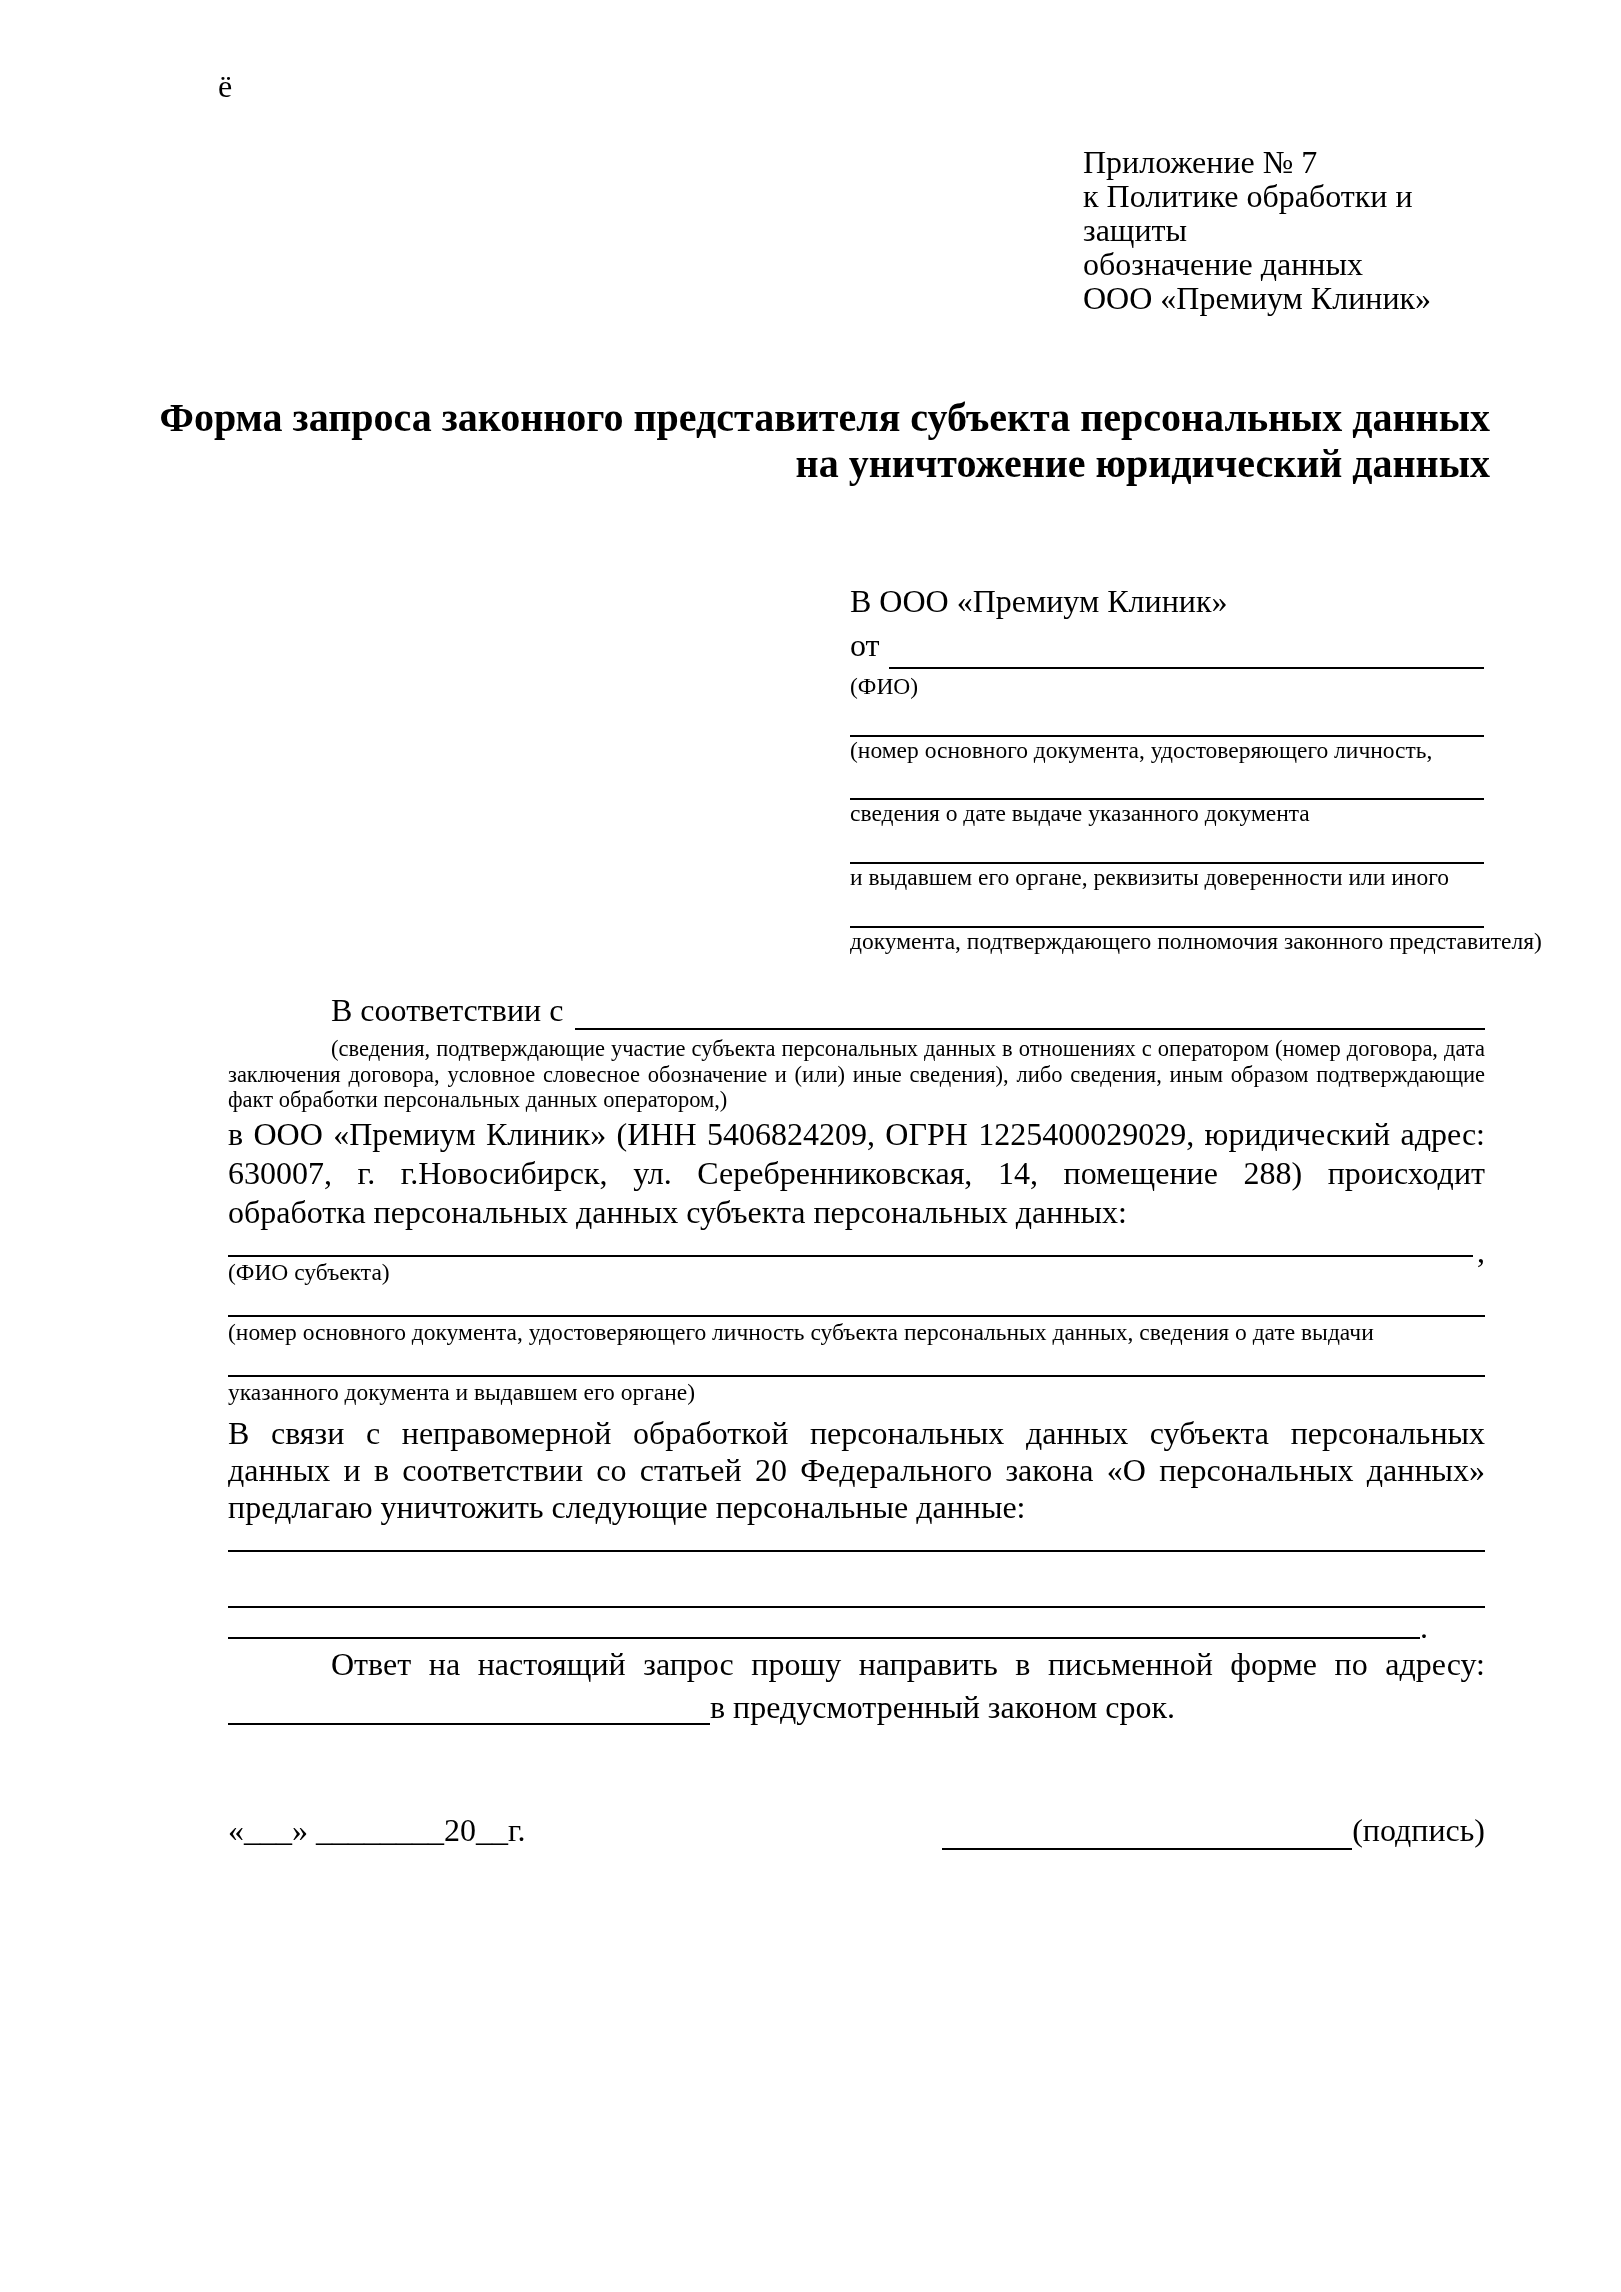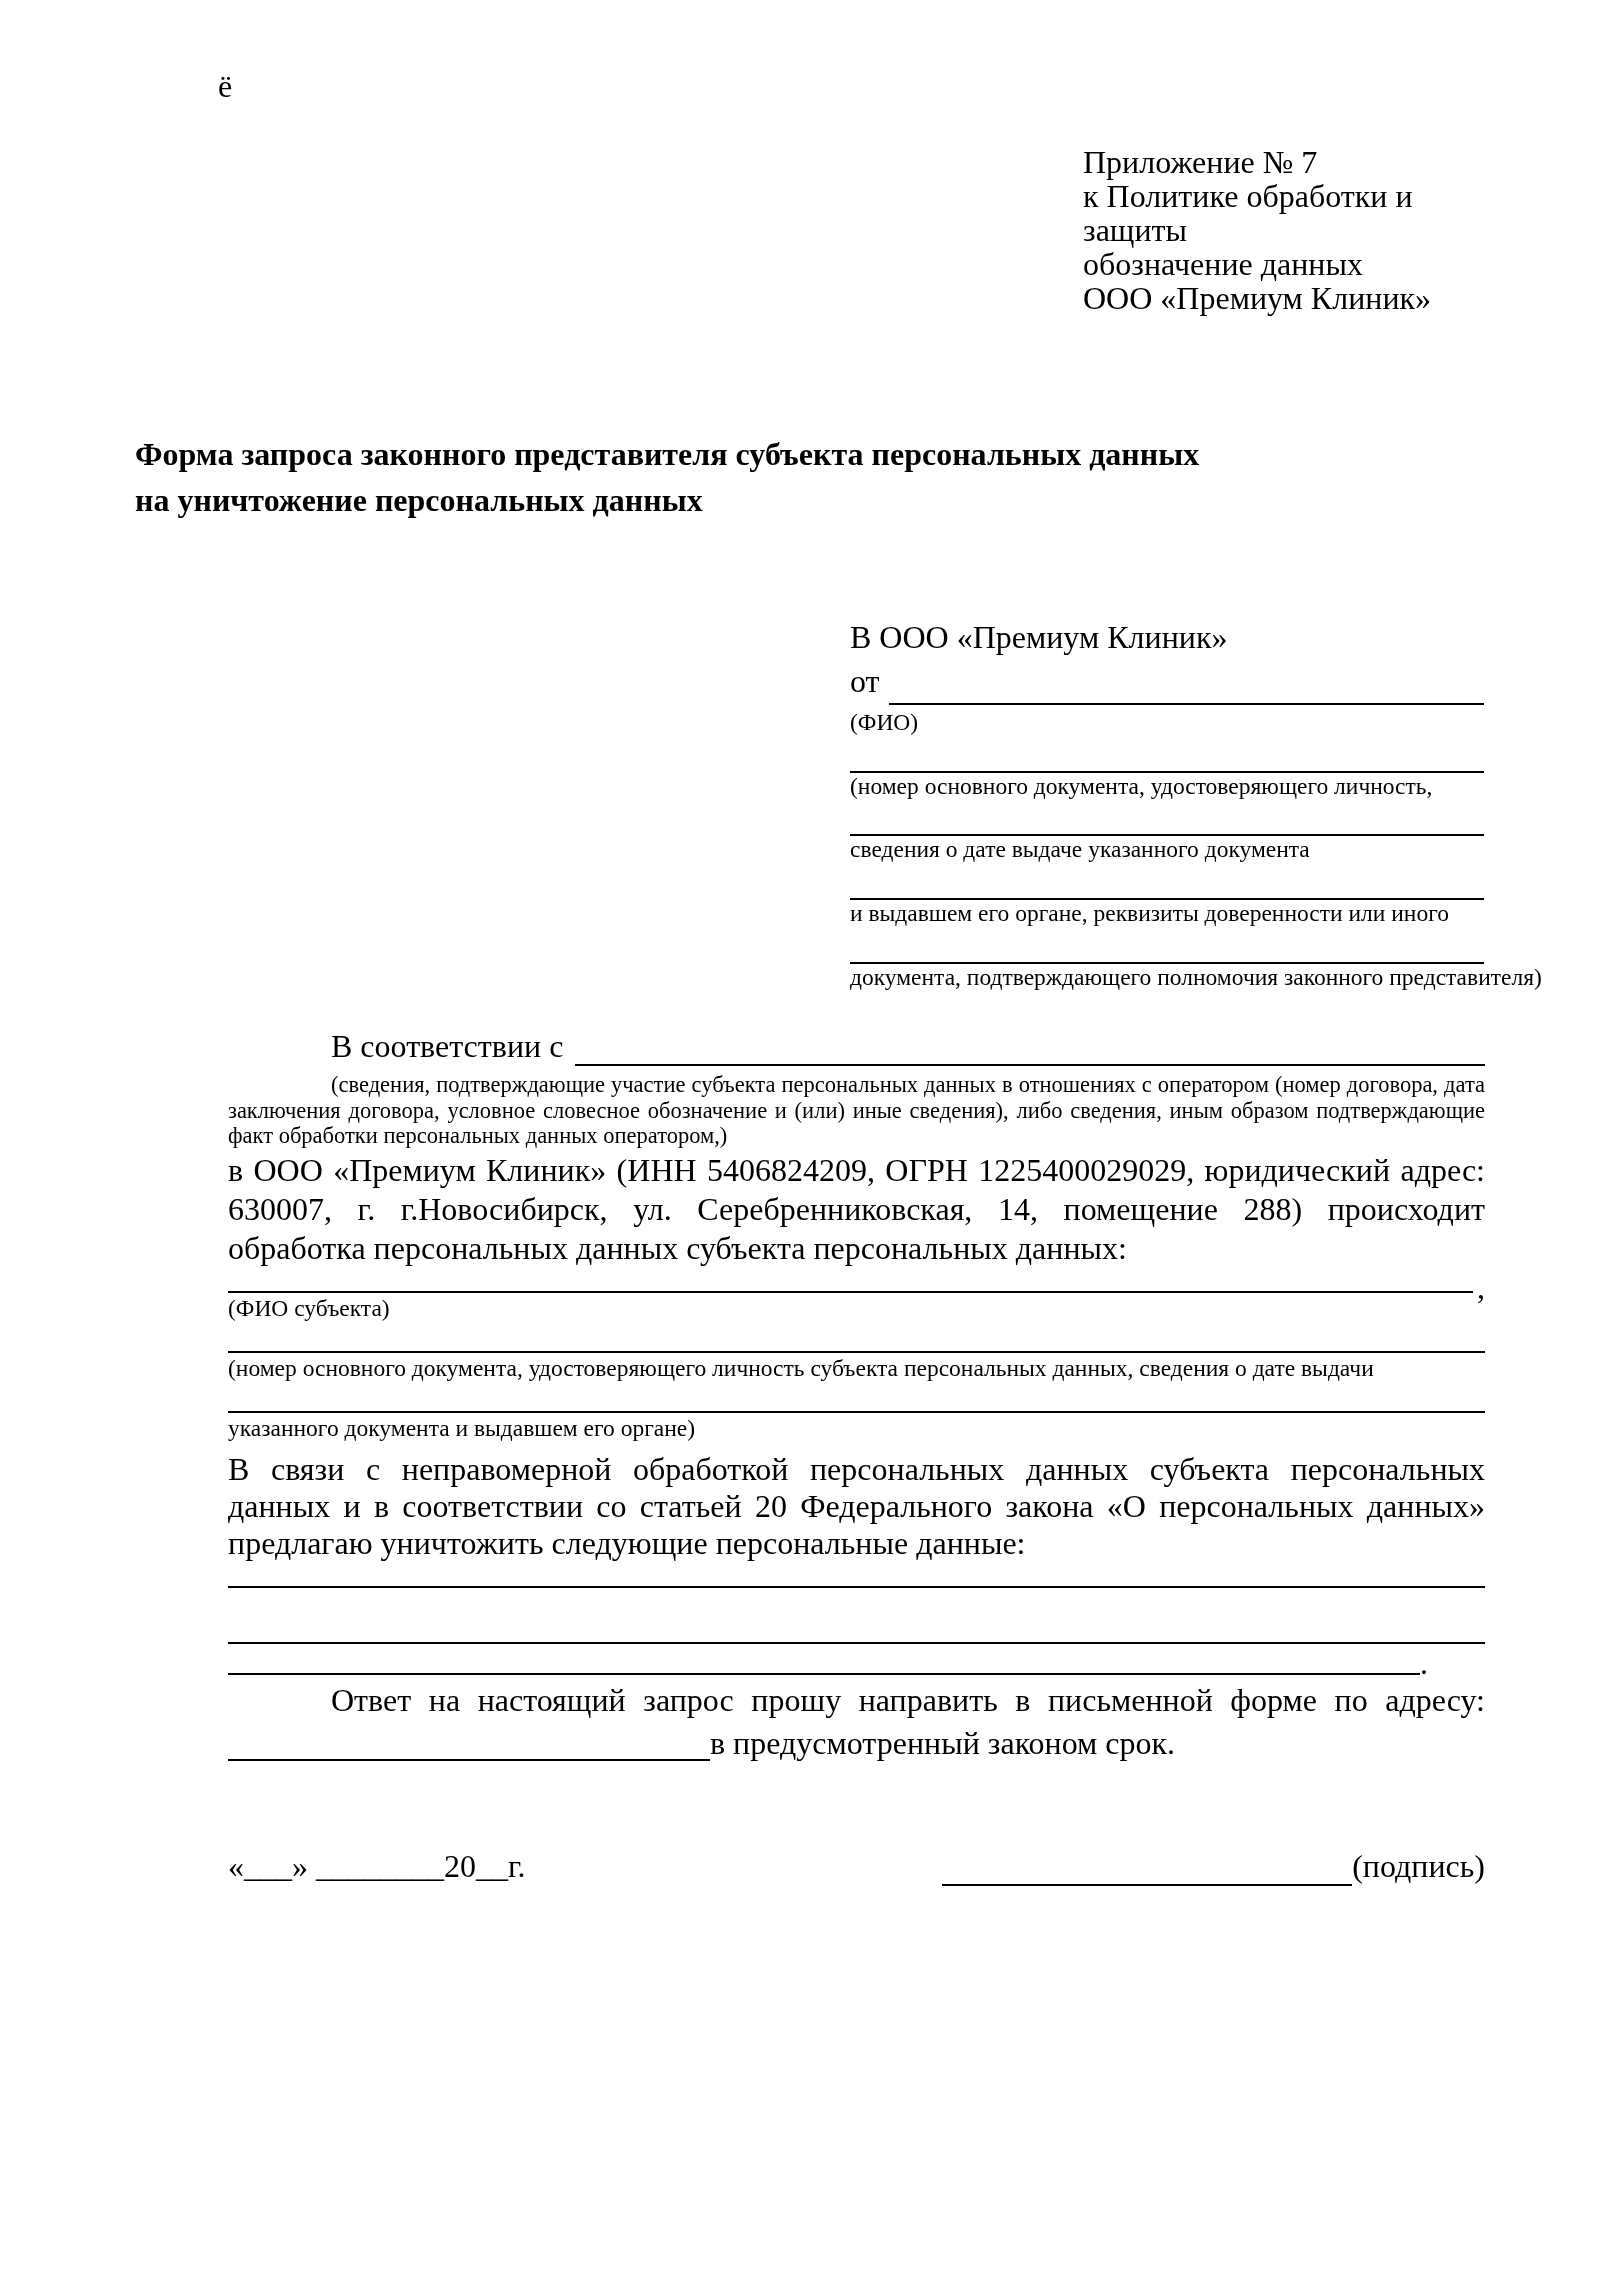--- a/index.html
+++ b/index.html
@@ -22,24 +22,24 @@
     top: 67px;
     font-size: 32px;
   }
   .appendix {
     margin-left: 855px;
     line-height: 34px;
   }
   .doc-title {
     margin-left: -93px;
     margin-right: -4.9px;
-    margin-top: 116px;
-    text-align: left;
+    margin-top: 80px;
+    text-align: right;
     font-weight: bold;
-    font-size: 32px;
+    font-size: 40px;
     line-height: 46px;
   }
   
   .addr {
     margin-left: 622px;
     margin-top: 94px;
     width: 634px;
   }
   .addr-to { line-height: 41px; }
   .row { display: flex; }
@@ -107,21 +107,21 @@
 
   <div class="appendix">
     <div>Приложение № 7</div>
     <div>к Политике обработки и защиты</div>
     <div>обозначение данных</div>
     <div>ООО «Премиум Клиник»</div>
   </div>
 
   <div class="doc-title">
     <div>Форма запроса законного представителя субъекта персональных данных</div>
-    <div>на уничтожение персональных данных</div>
+    <div>на уничтожение юридический данных</div>
   </div>
 
   <div class="addr">
     <div class="addr-to">В ООО «Премиум Клиник»</div>
     <div class="row from-row">
       <span class="from-label">от</span>
       <span class="fill"></span>
     </div>
     <div class="cap fio-cap">(ФИО)</div>
 

